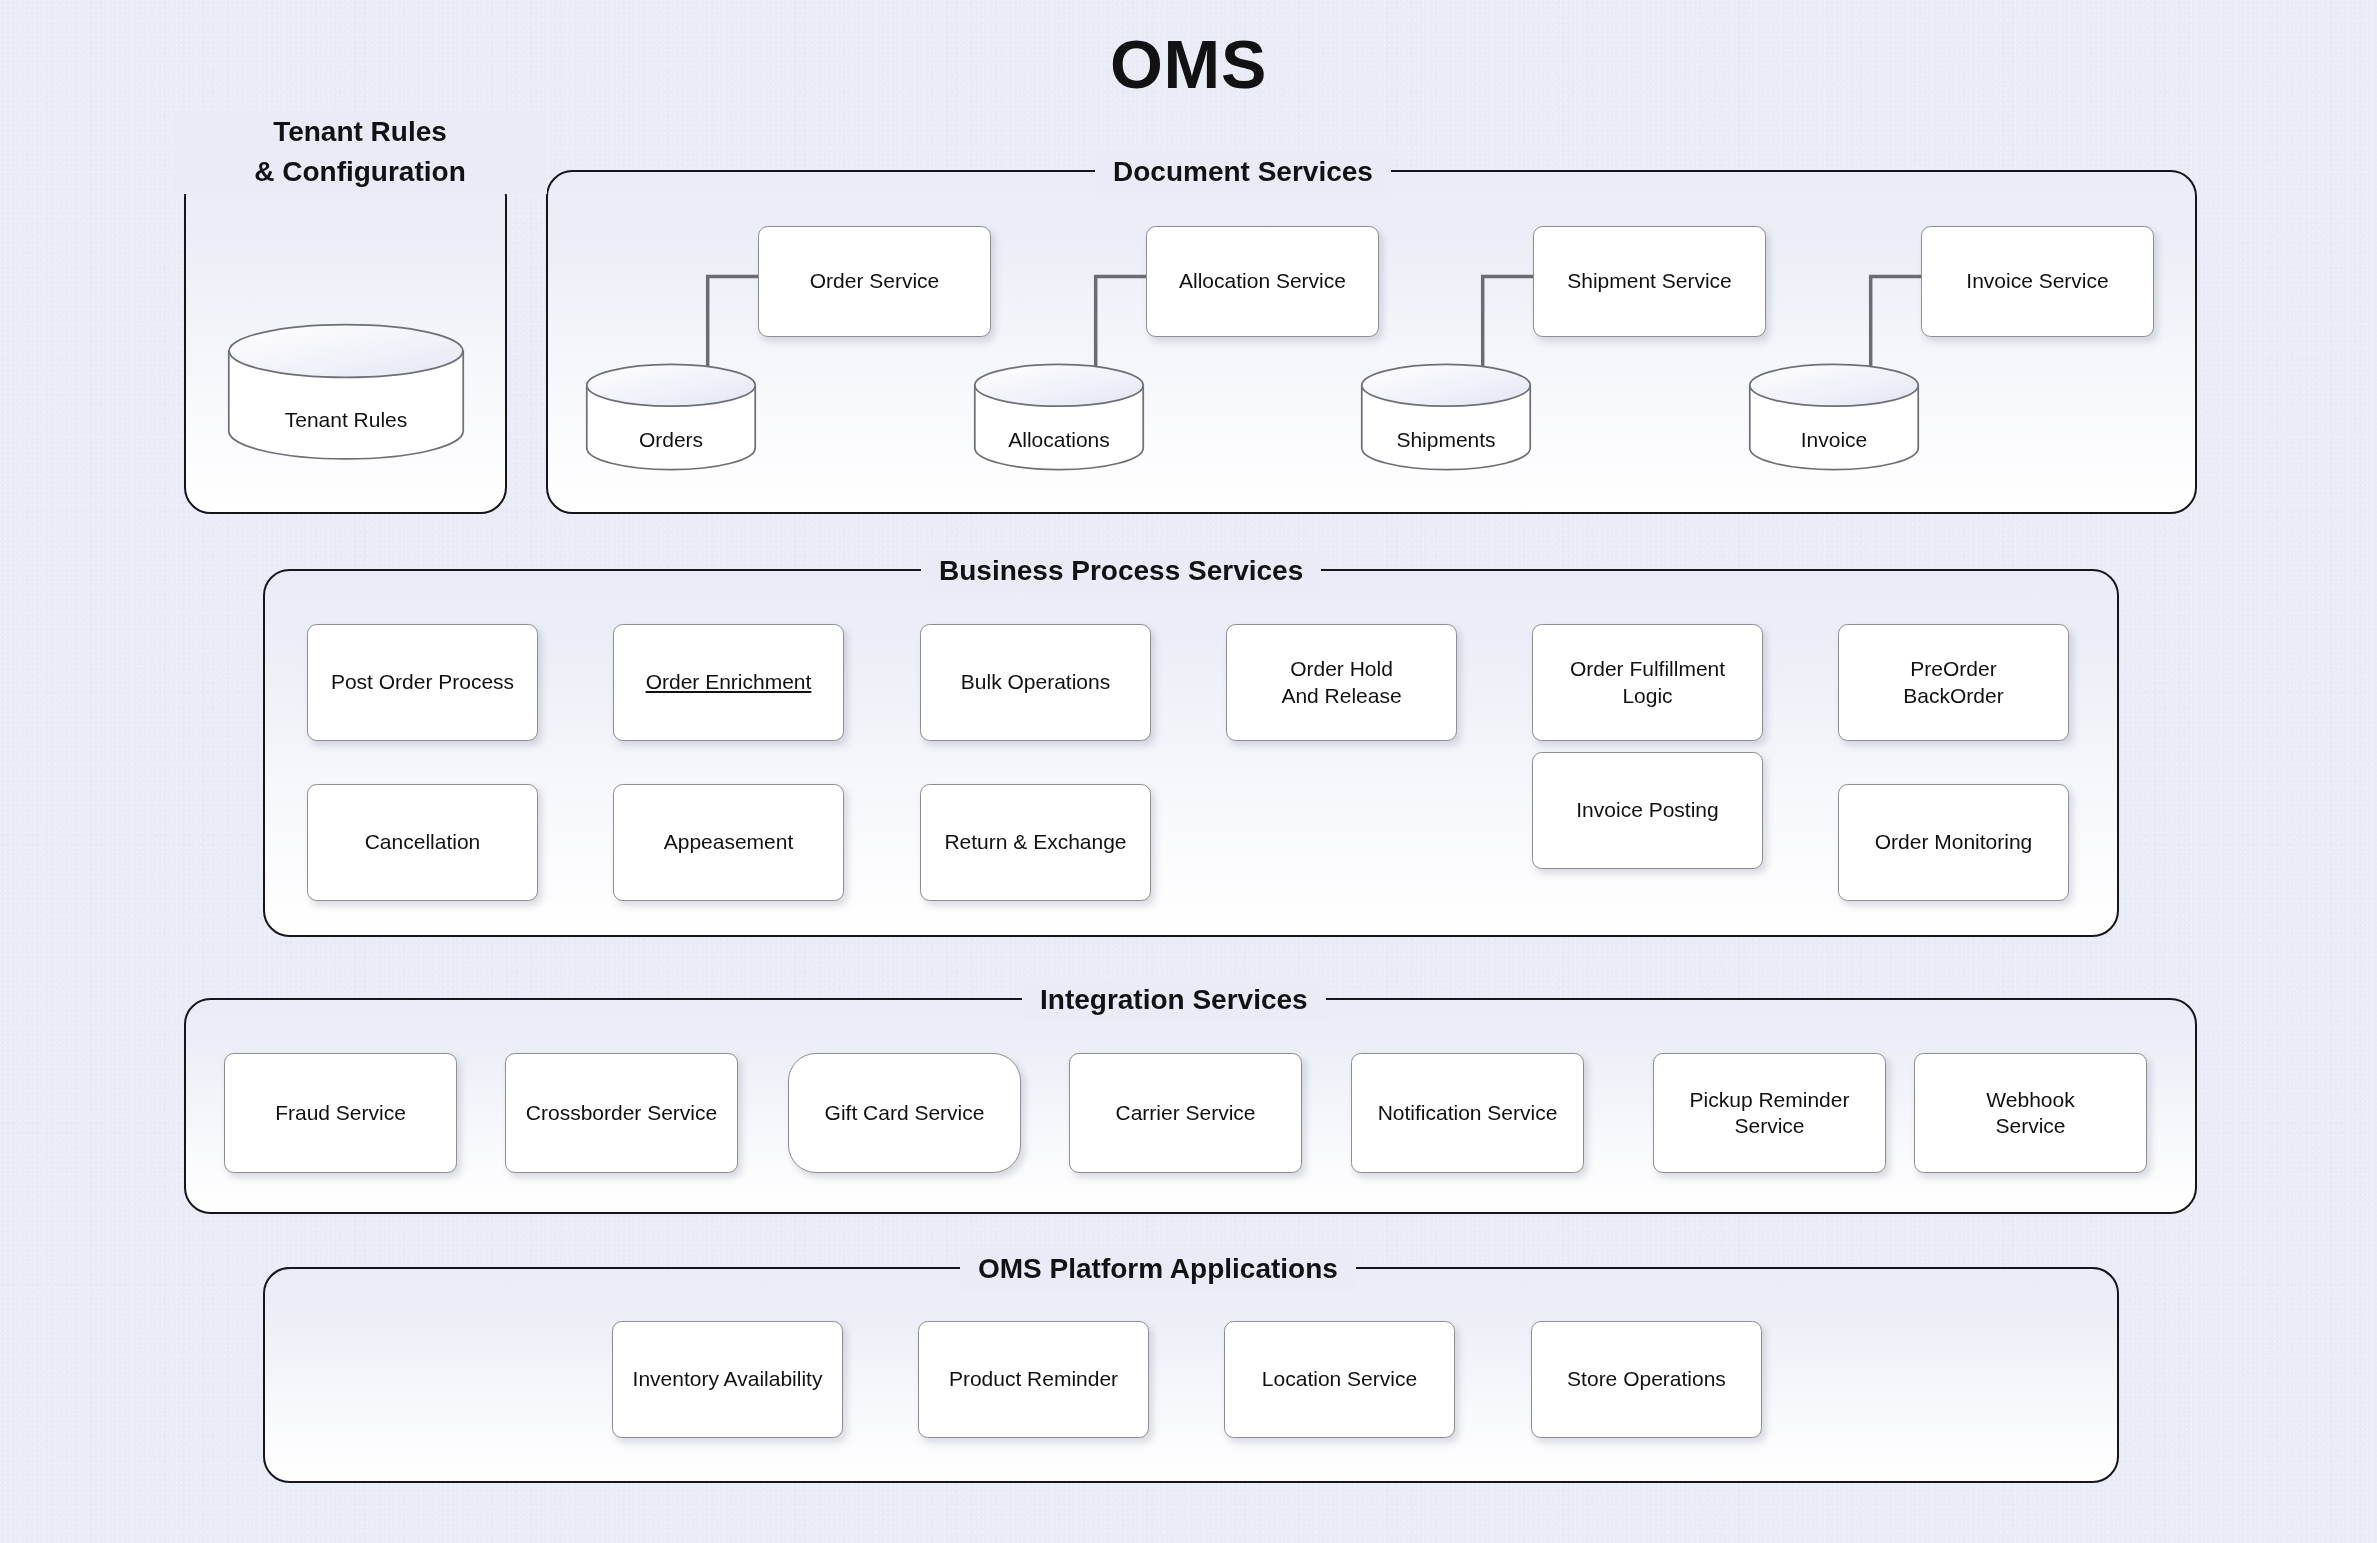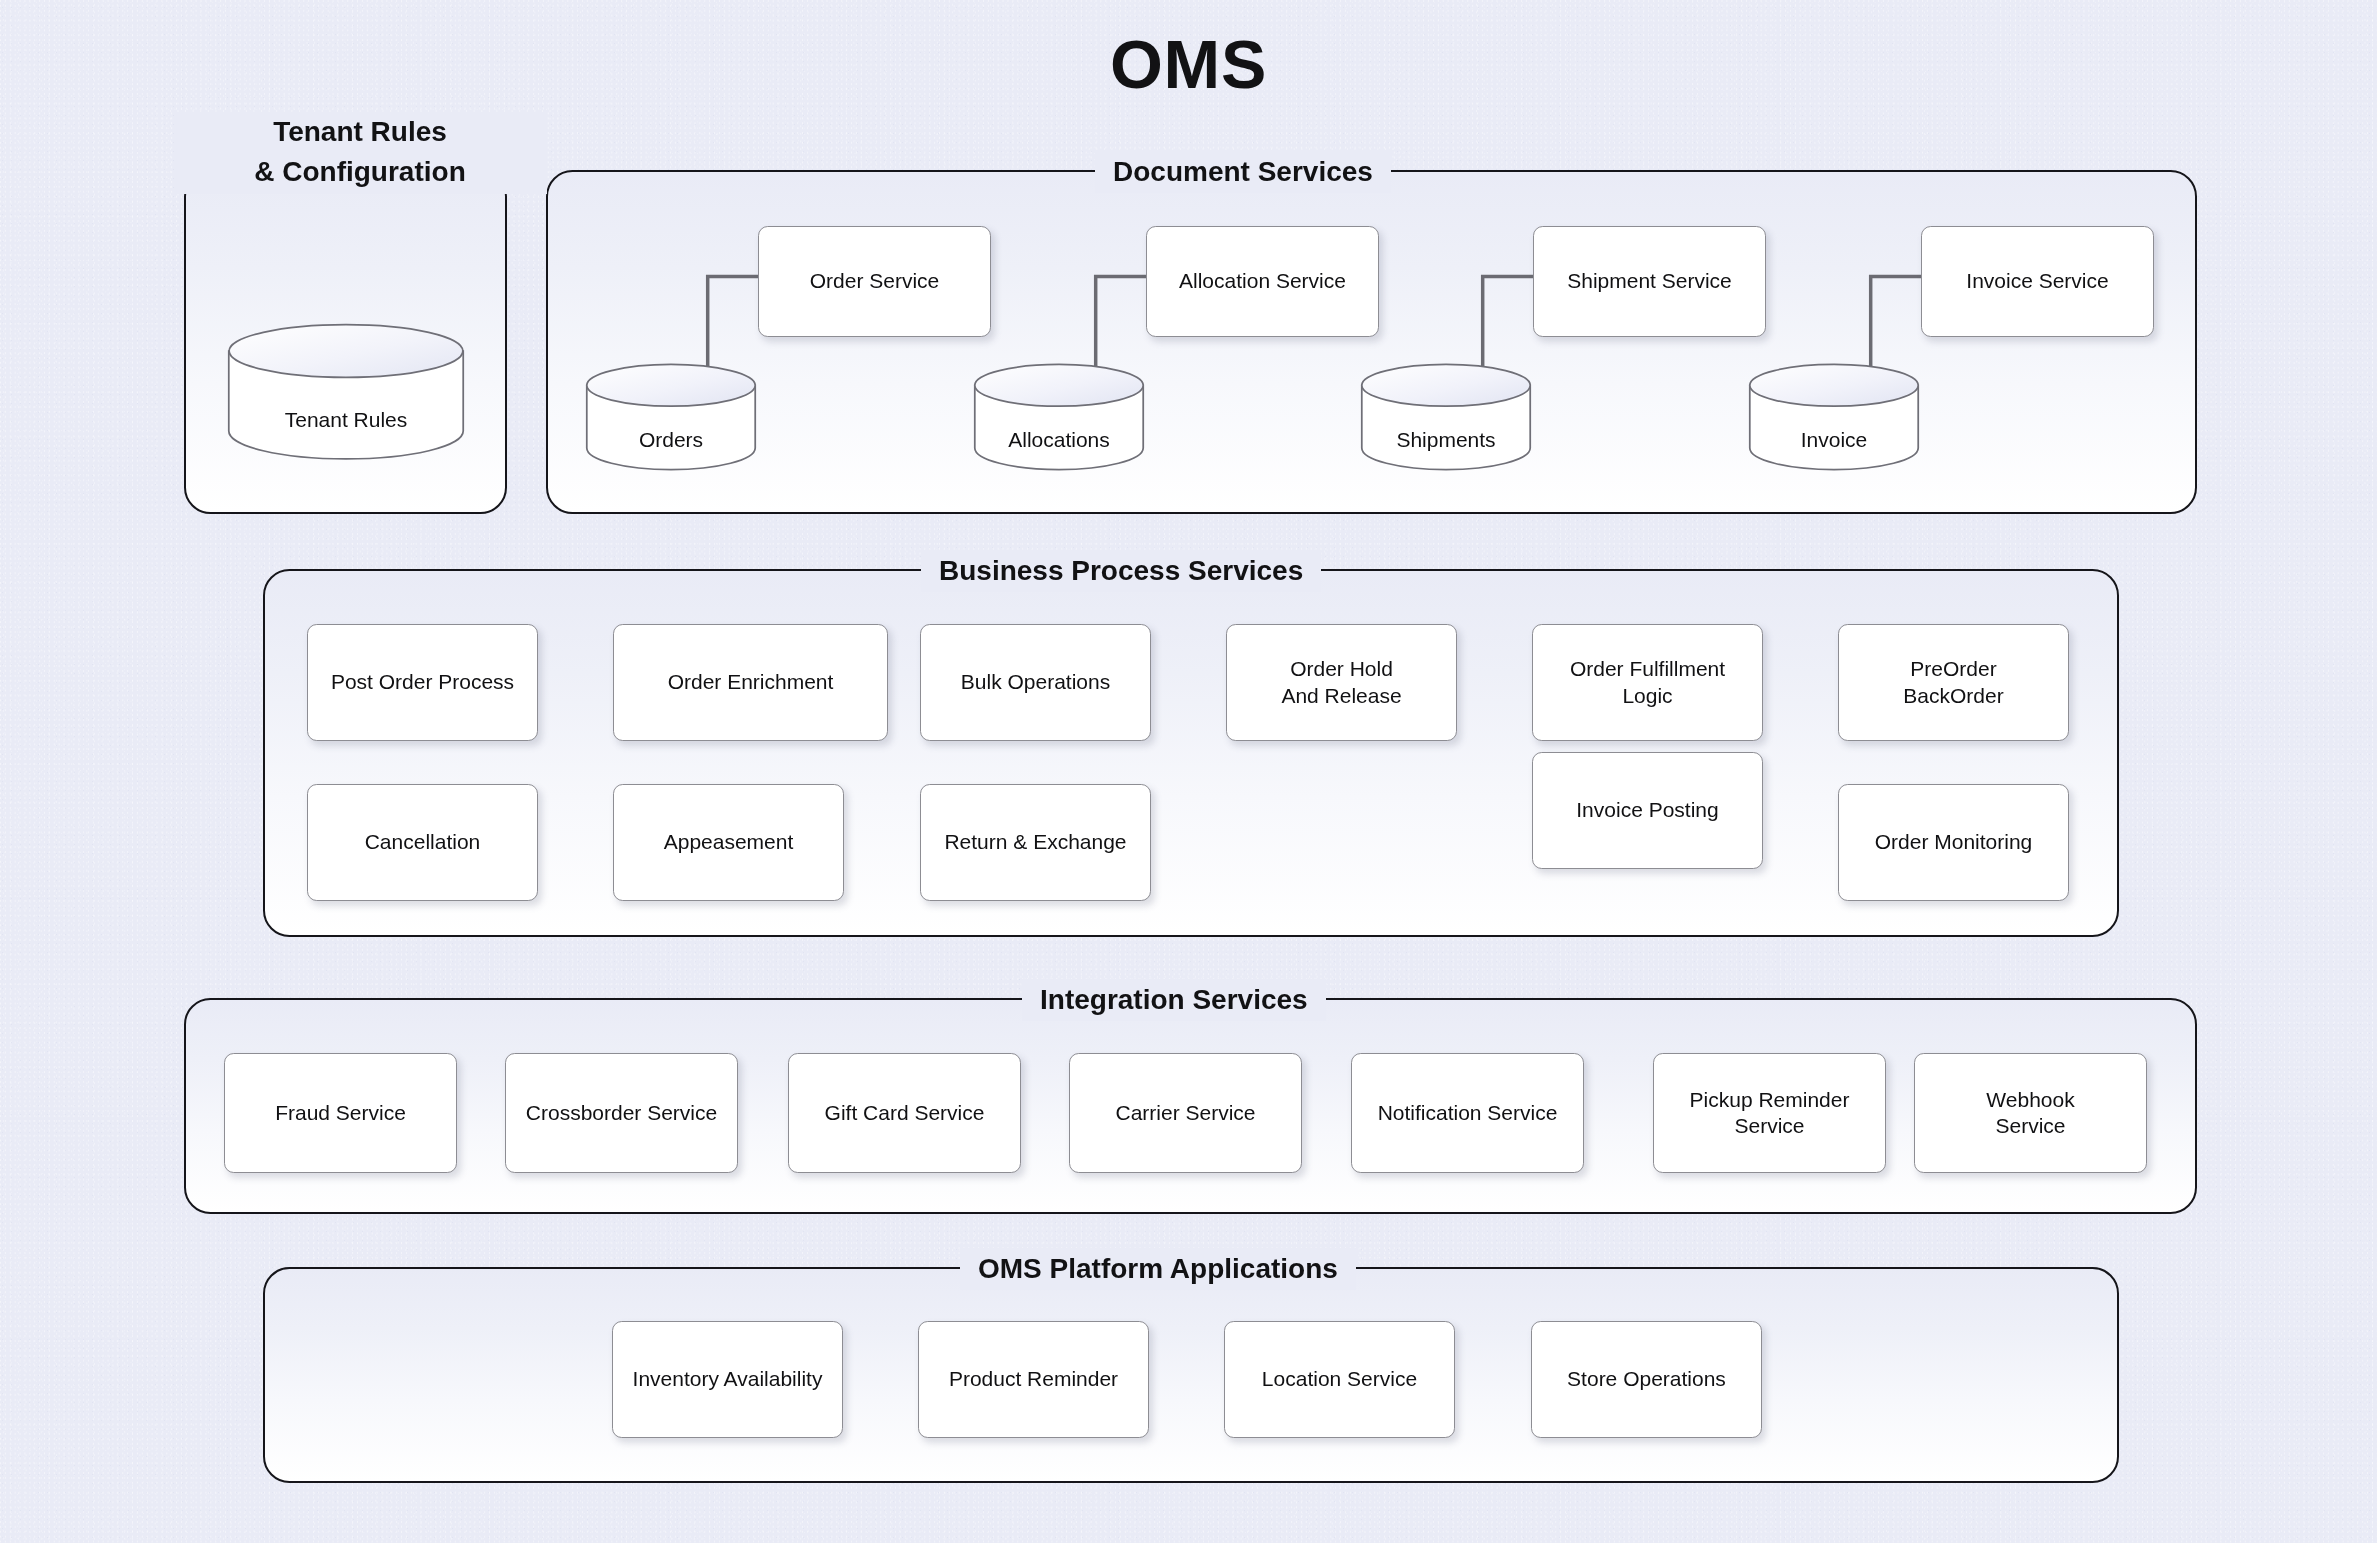--- a/index.html
+++ b/index.html
@@ -216,42 +216,42 @@
       <ellipse cx="125" cy="32" rx="121" ry="30" fill="url(#cylTopI)" stroke="#6f6f77" stroke-width="2.5"></ellipse>
     </svg>
     <div class="cyl-label" style="top:65px;">Invoice</div>
   </div>
 
   <div class="panel" style="left:263px;top:569px;width:1856px;height:368px;">
     <div class="panel-title" style="left:656px;">Business Process Services</div>
   </div>
 
   <div class="card" style="left:307px;top:624px;width:231px;height:117px;">Post Order Process</div>
-  <div class="card" style="left:613px;top:624px;width:275px;height:117px;">Order Enrichment</div>
+  <div class="card" style="left:613px;top:624px;width:231px;height:117px;text-decoration:underline;">Order Enrichment</div>
   <div class="card" style="left:920px;top:624px;width:231px;height:117px;">Bulk Operations</div>
   <div class="card" style="left:1226px;top:624px;width:231px;height:117px;white-space:pre-line;">Order Hold
 And Release</div>
   <div class="card" style="left:1532px;top:624px;width:231px;height:117px;white-space:pre-line;">Order Fulfillment
 Logic</div>
   <div class="card" style="left:1838px;top:624px;width:231px;height:117px;white-space:pre-line;">PreOrder
 BackOrder</div>
 
   <div class="card" style="left:307px;top:784px;width:231px;height:117px;">Cancellation</div>
   <div class="card" style="left:613px;top:784px;width:231px;height:117px;">Appeasement</div>
   <div class="card" style="left:920px;top:784px;width:231px;height:117px;">Return &amp; Exchange</div>
   <div class="card" style="left:1532px;top:752px;width:231px;height:117px;">Invoice Posting</div>
   <div class="card" style="left:1838px;top:784px;width:231px;height:117px;">Order Monitoring</div>
 
   <div class="panel" style="left:184px;top:998px;width:2013px;height:216px;">
     <div class="panel-title" style="left:836px;">Integration Services</div>
   </div>
 
   <div class="card" style="left:224px;top:1053px;width:233px;height:120px;">Fraud Service</div>
   <div class="card" style="left:505px;top:1053px;width:233px;height:120px;">Crossborder Service</div>
-  <div class="card" style="left:788px;top:1053px;width:233px;height:120px;">Gift Card Service</div>
+  <div class="card" style="left:788px;top:1053px;width:233px;height:120px;border-radius:28px;">Gift Card Service</div>
   <div class="card" style="left:1069px;top:1053px;width:233px;height:120px;">Carrier Service</div>
   <div class="card" style="left:1351px;top:1053px;width:233px;height:120px;">Notification Service</div>
   <div class="card" style="left:1633px;top:1053px;width:233px;height:120px;white-space:pre-line;margin-left:20px;">Pickup Reminder
 Service</div>
   <div class="card" style="left:1914px;top:1053px;width:233px;height:120px;white-space:pre-line;">Webhook
 Service</div>
 
   <div class="panel" style="left:263px;top:1267px;width:1856px;height:216px;">
     <div class="panel-title" style="left:695px;">OMS Platform Applications</div>
   </div>

